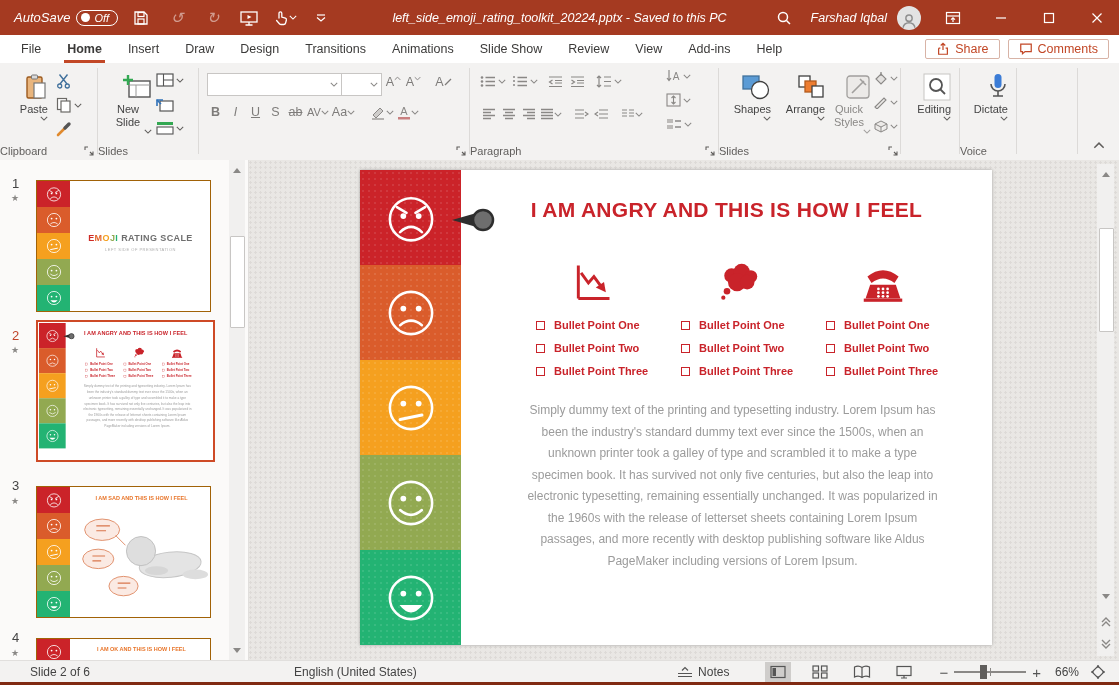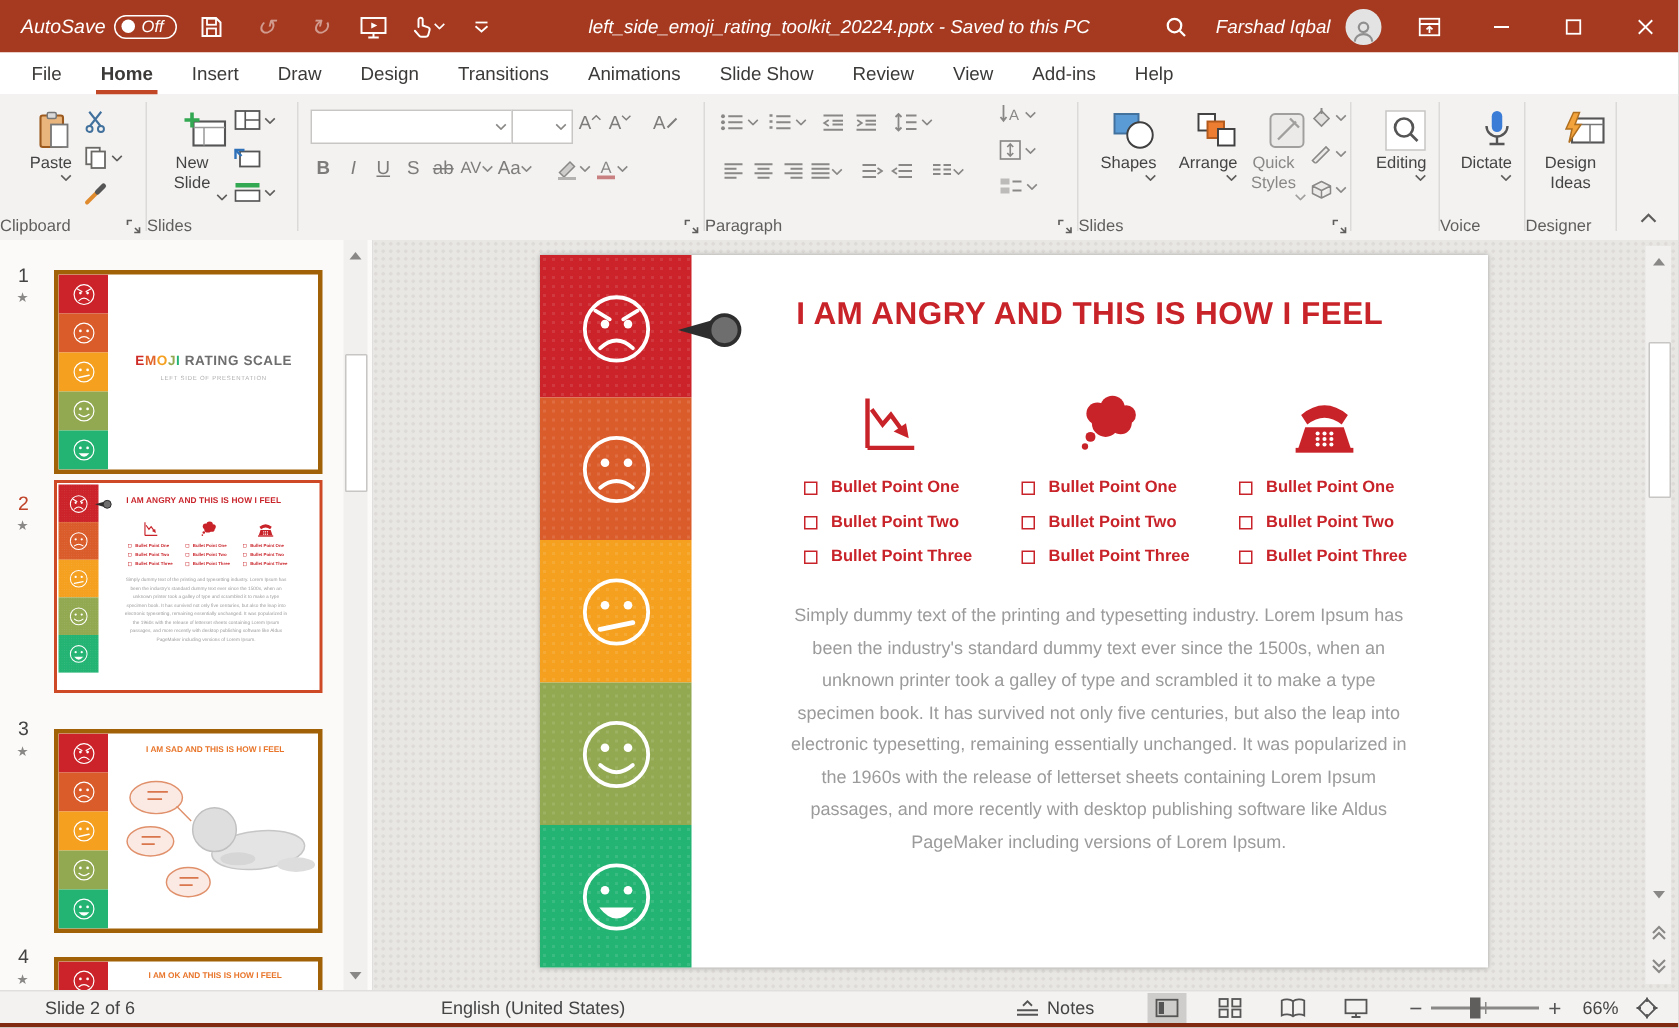--- a/index.html
+++ b/index.html
@@ -43,21 +43,21 @@
   .fbtn{display:inline-flex;align-items:center;justify-content:center;min-width:17px;height:18px;color:#7E7C7A;font-size:12.5px;cursor:pointer;}
   .fbtn b,.fbtn i,.fbtn u,.fbtn s{font-size:12.5px;}
   .frow{position:absolute;display:flex;align-items:center;gap:3px;}
   .collapse{position:absolute;right:10px;bottom:6px;width:16px;height:12px;cursor:pointer;color:#605E5C;}
   
   #main{left:0;top:160px;width:1119px;height:500px;background:#E9E7E4;}
   #thumbpanel{position:absolute;left:0;top:0;width:248px;height:500px;background:#FBFAF9;border-right:1px solid #E1DFDD;overflow:hidden;}
   .snum{position:absolute;left:12px;font-size:13px;color:#444;width:20px;text-align:left;}
   .snum.sel{color:#C0442A;}
   .sstar{position:absolute;left:11px;font-size:9px;color:#8A8886;}
-  .thumb{position:absolute;left:36px;width:173px;background:#fff;border:3px solid #a16207;cursor:pointer;overflow:hidden;}
+  .thumb{position:absolute;left:36px;width:173px;background:#fff;border:1px solid #a16207;cursor:pointer;overflow:hidden;}
   .thumb.sel{border:2px solid var(--select_border,#CE4A26);padding:1px;}
   .strip{position:absolute;left:0;top:0;bottom:0;width:33px;display:flex;flex-direction:column;}
   .strip .blk{flex:1;display:flex;align-items:center;justify-content:center;}
   .face20{width:20px;height:20px;}
   .pscroll{position:absolute;left:229px;top:0;width:16px;height:500px;background:#F1F0EF;}
   .arrbox{position:absolute;left:0;width:16px;height:16px;display:flex;align-items:center;justify-content:center;cursor:pointer;color:#8A8886;}
   .pthumb{position:absolute;left:1px;width:13px;background:#fff;border:1px solid #C8C6C4;border-radius:1px;cursor:grab;}
   #canvas{position:absolute;left:248px;top:0;width:871px;height:500px;background-image:radial-gradient(rgba(120,110,100,.10) 1px,transparent 1.2px);background-size:5px 5px;}
   #slide{position:absolute;left:112px;top:10px;width:632px;height:475px;background:#fff;box-shadow:0 0 3px rgba(0,0,0,.3);}
   .emoji-col{position:absolute;left:0;top:0;width:101px;height:475px;display:flex;flex-direction:column;}
@@ -342,20 +342,34 @@
       <span class="tab">Draw</span>
       <span class="tab">Design</span>
       <span class="tab">Transitions</span>
       <span class="tab">Animations</span>
       <span class="tab">Slide Show</span>
       <span class="tab">Review</span>
       <span class="tab">View</span>
       <span class="tab">Add-ins</span>
       <span class="tab">Help</span>
     </div>
+    <div class="tab-actions">
+      <span class="pill-btn">
+          <svg width="14" height="14">
+            <use href="#ic-share"></use>
+          </svg>
+          <span>Share</span>
+        </span>
+      <span class="pill-btn">
+          <svg width="14" height="14">
+            <use href="#ic-comment"></use>
+          </svg>
+          <span>Comments</span>
+        </span>
+    </div>
   </div>
 
   <div id="ribbon" class="abs">
 
     <div class="grp" style="left:0;width:97px">
       <div class="bigbtn" style="left:8px;top:8px;width:40px">
         <span class="ic">
             <svg width="24" height="28" viewBox="0 0 24 28">
               <rect x="3" y="4" width="15" height="21" rx="1.5" fill="#E9B57D" stroke="#9C5A1E" stroke-width="1.4"></rect>
               <rect x="7.5" y="2" width="6" height="4" rx="1" fill="#D9D9D9" stroke="#777" stroke-width="1"></rect>
@@ -751,33 +765,20 @@
           </span>
         <span>Dictate</span>
         <svg class="chev6" width="8" height="5" viewBox="0 0 10 6" color="#605E5C">
             <use href="#chev"></use>
           </svg>
       </div>
       <span class="glabel">Voice</span>
     </div>
     <div class="gdiv" style="left:1016px"></div>
 
-    <div class="grp" style="left:1017px;width:60px">
-      <div class="bigbtn" style="left:6px;top:8px;width:48px">
-        <span class="ic">
-            <svg width="30" height="26" viewBox="0 0 30 26">
-              <rect x="7" y="5" width="21" height="16" fill="#fff" stroke="#555" stroke-width="1.4"></rect>
-              <path d="M7 9 H28 M19 9 V21" stroke="#777" stroke-width="1"></path>
-              <path d="M8 1 L3 12 H7 L5 21 L13 9 H9 L12 1 Z" fill="#F2A33C" stroke="#B06F1F" stroke-width="1"></path>
-            </svg>
-          </span>
-        <span>Design Ideas</span>
-      </div>
-      <span class="glabel">Designer</span>
-    </div>
     <div class="gdiv" style="left:1077px"></div>
 
     <span class="collapse">
         <svg width="12" height="7" viewBox="0 0 10 6" color="#605E5C">
           <use href="#chevup"></use>
         </svg>
       </span>
   </div>
 
   <div id="main" class="abs">

